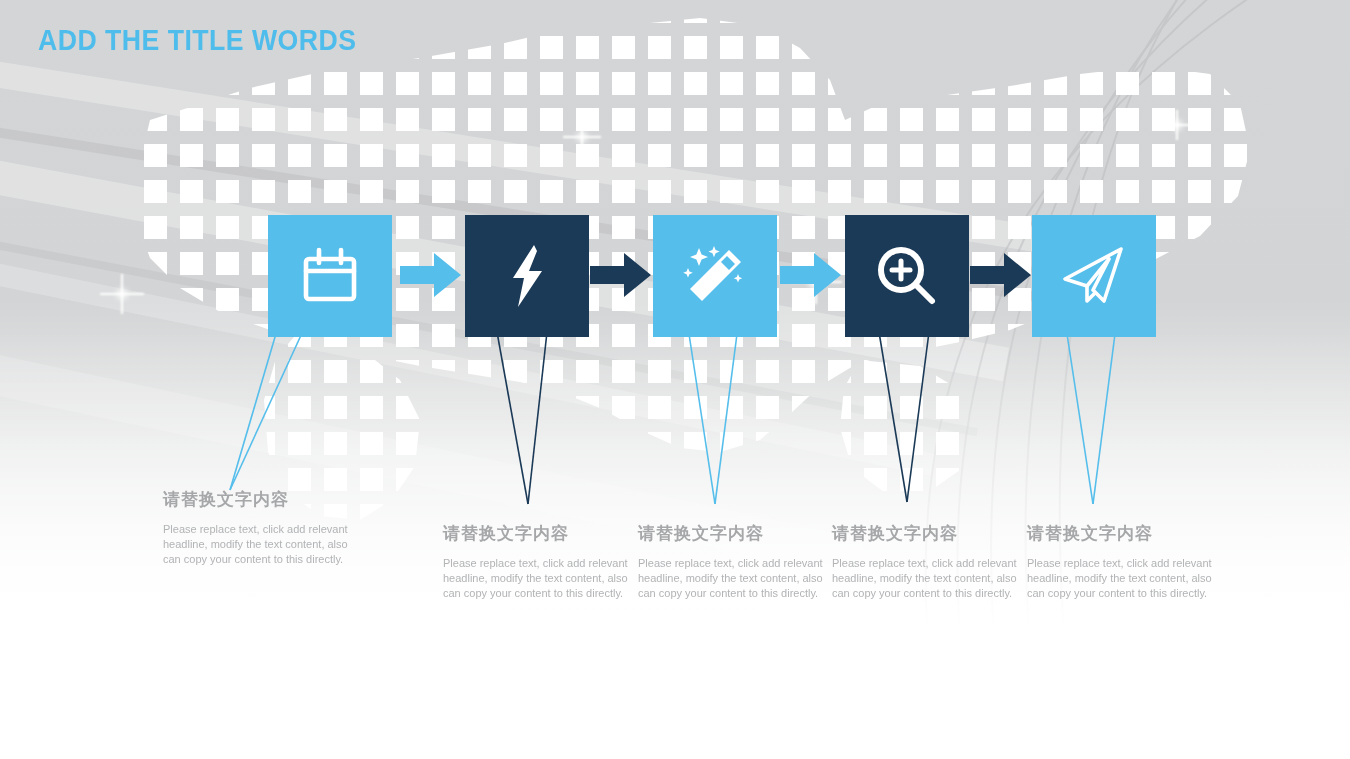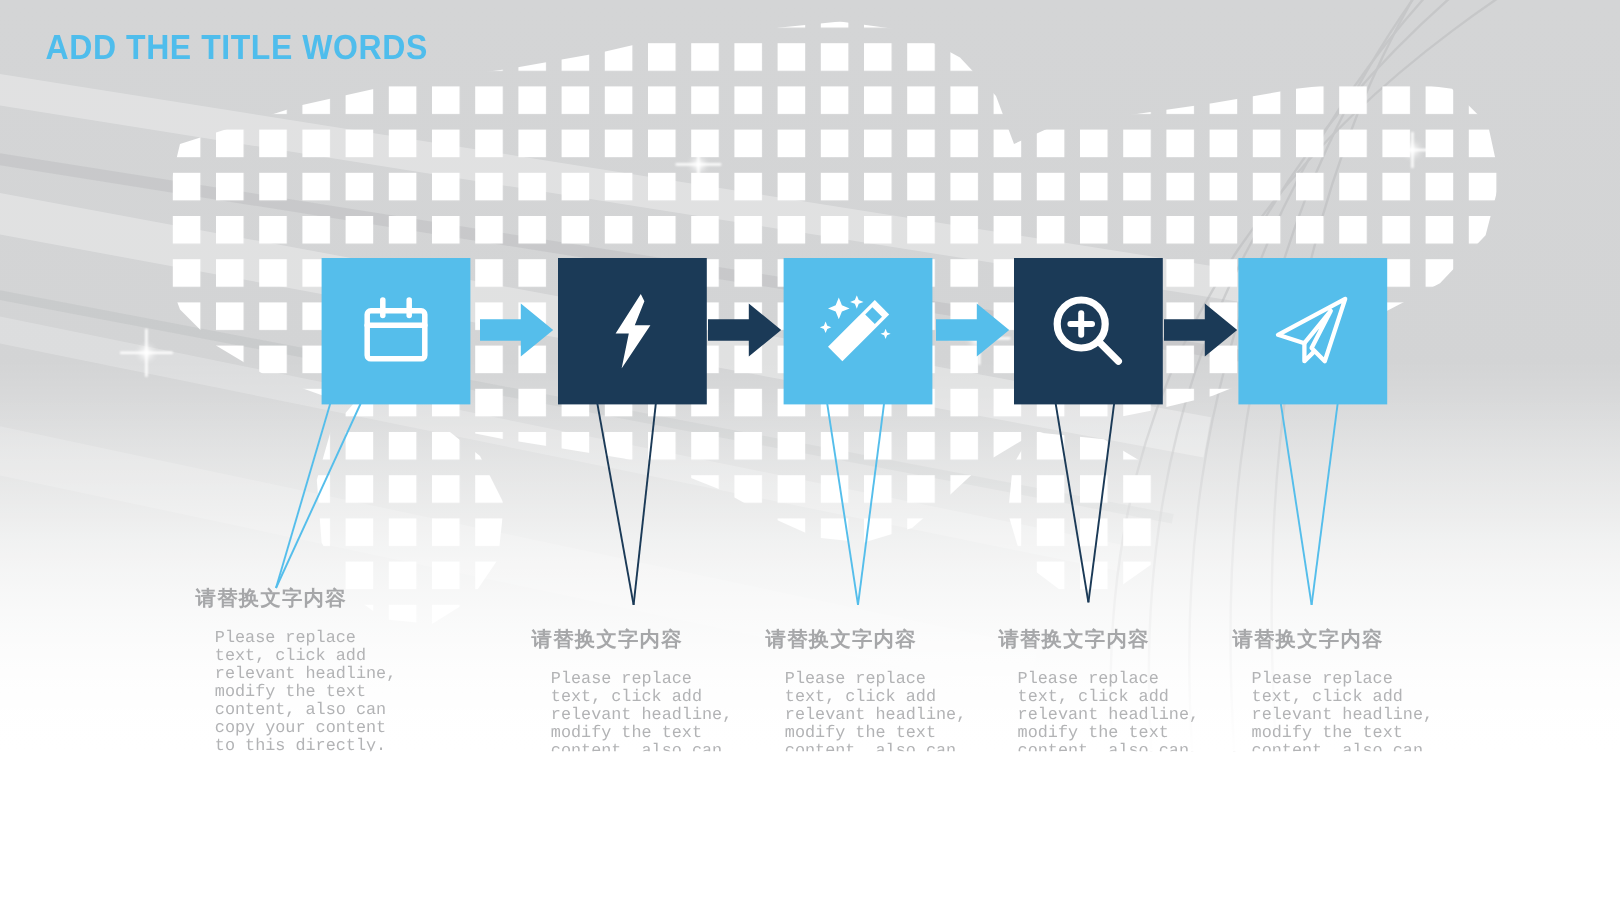--- a/index.html
+++ b/index.html
@@ -83,23 +83,23 @@
 
   
   .tblock{position:absolute;width:192px;}
   .tblock h3{
     margin:0 0 13px 0;
     font-family:"DejaVu Sans","Liberation Sans",sans-serif;
     font-size:17px;font-weight:bold;color:#a6a7a9;letter-spacing:1px;
     line-height:1.1;
   }
   .tblock p{
-    margin:16px;
-    font-family:Liberation Mono, monospace;
-    font-size:14px;line-height:15px;color:#b2b3b5;
+    margin:0;
+    font-family:Liberation Sans, sans-serif;
+    font-size:11px;line-height:15px;color:#b2b3b5;
   }
 </style>
 </head>
 <body>
 
 <div class="stage">
 
   <div class="bg-base"></div>
 
   <div class="bg-swoosh">

